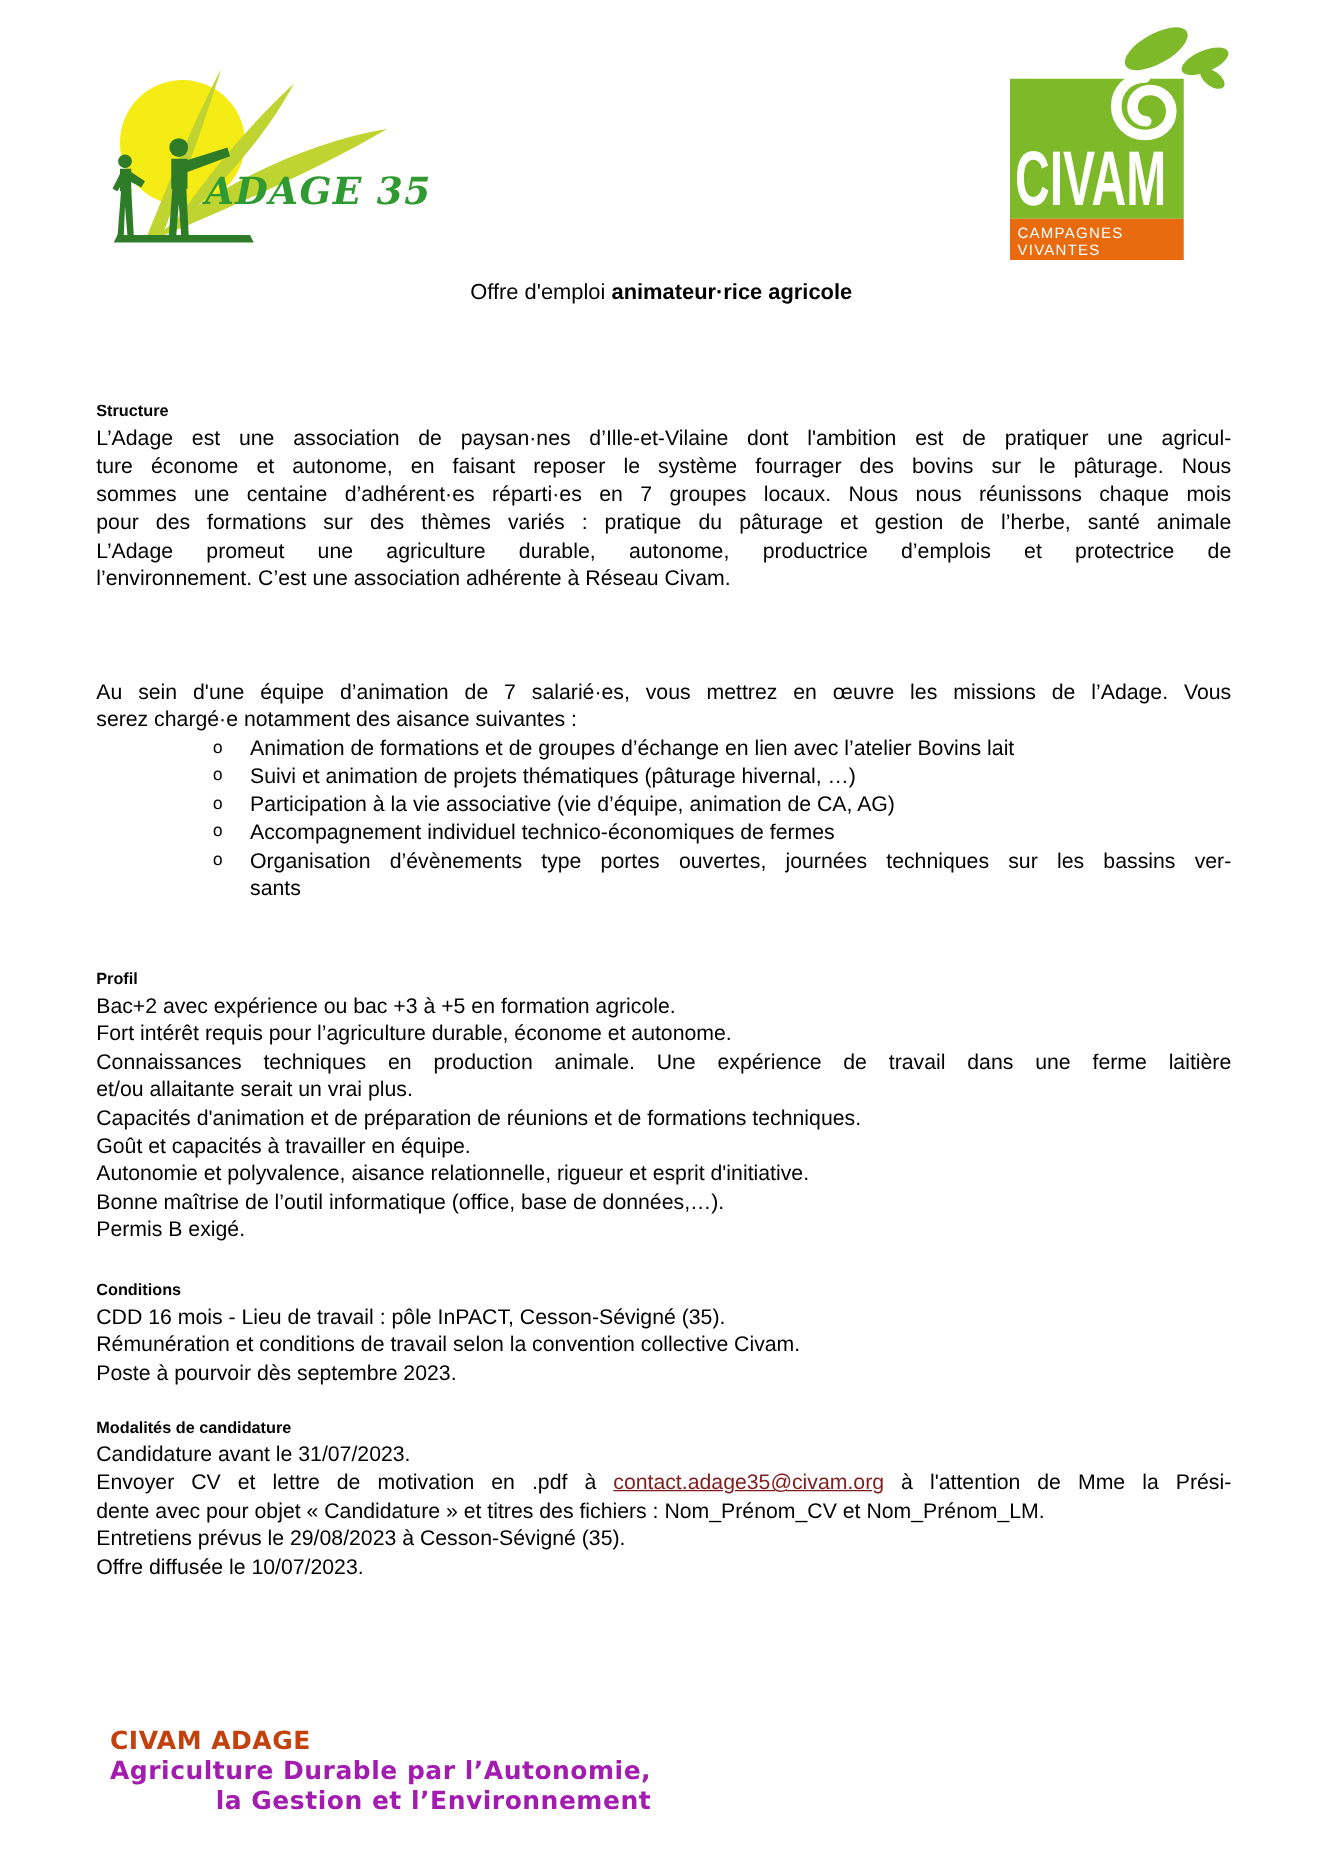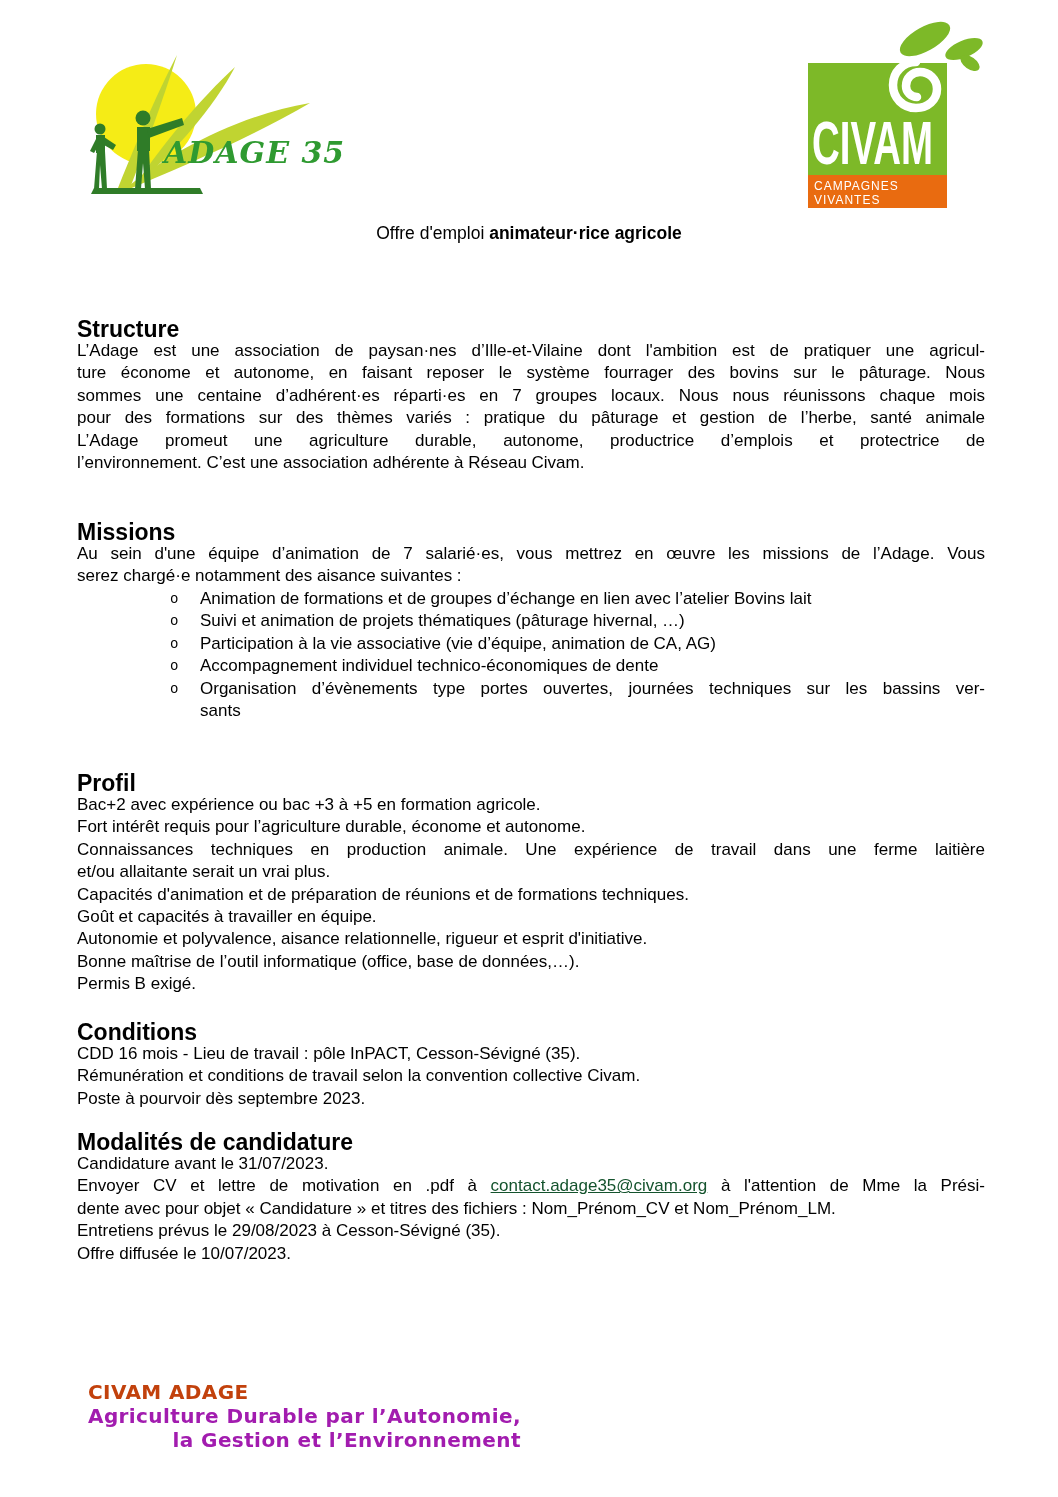--- a/index.html
+++ b/index.html
@@ -1,28 +1,28 @@
 <!DOCTYPE html>
 <html lang="fr"><head>
 <meta charset="utf-8">
 <style>
   html,body{margin:0;padding:0;background:#fff;}
   .page{position:relative;width:1058px;height:1497px;background:#ffffff;
         font-family:"Liberation Sans","DejaVu Sans",sans-serif;color:#000;overflow:hidden;}
   .bt{font-size:17px;line-height:22.4px;}
-  .h{font-weight:700;font-size:23px;line-height:22.4px;}
+  .h{font-weight:700;font-size:13px;line-height:22.4px;}
   .blk{position:absolute;left:77px;width:908px;}
   .line{display:block;}
   .just{text-align:justify;text-align-last:justify;}
   .title{position:absolute;top:222px;left:0;width:1058px;text-align:center;
          font-size:17.5px;line-height:22px;}
   .brow{display:flex;margin-left:93px;}
   .bmark{flex:0 0 30px;font-family:"Liberation Mono",monospace;font-size:14px;line-height:22.4px;}
   .btext{flex:1;}
-  a.mail{color:#14532d;text-decoration:underline;cursor:pointer;}
+  a.mail{color:#7f1d1d;text-decoration:underline;cursor:pointer;}
   .footer{position:absolute;left:88px;top:1380px;font-family:"DejaVu Sans",sans-serif;
           font-weight:700;font-size:20px;line-height:24px;letter-spacing:0.4px;}
   .fgreen{color:#c2410c;}
   .forange{color:#a21caf;text-align:right;}
   svg{position:absolute;overflow:visible;}
 </style>
 </head>
 <body>
 
 <div class="page">
@@ -68,21 +68,20 @@
   <div class="blk h" style="top:318px">Structure</div>
   <div class="blk bt" style="top:340px">
     <span class="line just">L’Adage est une association de paysan·nes d’Ille-et-Vilaine dont l'ambition est de pratiquer une agricul-</span>
     <span class="line just">ture économe et autonome, en faisant reposer le système fourrager des bovins sur le pâturage. Nous</span>
     <span class="line just">sommes une centaine d’adhérent·es réparti·es en 7 groupes locaux. Nous nous réunissons chaque mois</span>
     <span class="line just">pour des formations sur des thèmes variés : pratique du pâturage et gestion de l’herbe, santé animale</span>
     <span class="line just">L’Adage promeut une agriculture durable, autonome, productrice d’emplois et protectrice de</span>
     <span class="line">l’environnement. C’est une association adhérente à Réseau Civam.</span>
   </div>
 
-  <div class="blk h" style="top:521px">Missions</div>
   <div class="blk bt" style="top:543px">
     <span class="line just">Au sein d'une équipe d’animation de 7 salarié·es, vous mettrez en œuvre les missions de l’Adage. Vous</span>
     <span class="line">serez chargé·e notamment des aisance suivantes :</span>
   </div>
   <div class="blk bt" style="top:588px">
     <div class="brow">
       <span class="bmark">o</span>
       <span class="btext">
           <span class="line">Animation de formations et de groupes d’échange en lien avec l’atelier Bovins lait</span>
         </span>
@@ -95,21 +94,21 @@
     </div>
     <div class="brow">
       <span class="bmark">o</span>
       <span class="btext">
           <span class="line">Participation à la vie associative (vie d’équipe, animation de CA, AG)</span>
         </span>
     </div>
     <div class="brow">
       <span class="bmark">o</span>
       <span class="btext">
-          <span class="line">Accompagnement individuel technico-économiques de dente</span>
+          <span class="line">Accompagnement individuel technico-économiques de fermes</span>
         </span>
     </div>
     <div class="brow">
       <span class="bmark">o</span>
       <span class="btext">
         <span class="line just">Organisation d’évènements type portes ouvertes, journées techniques sur les bassins ver-</span>
         <span class="line">sants</span>
       </span>
     </div>
   </div>

